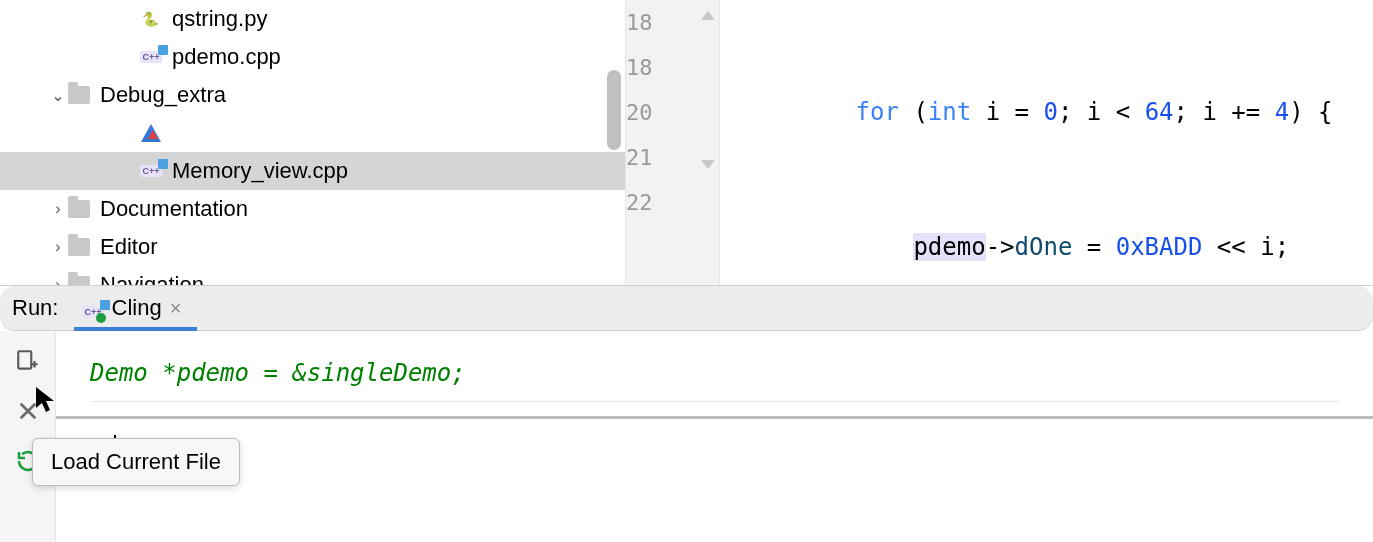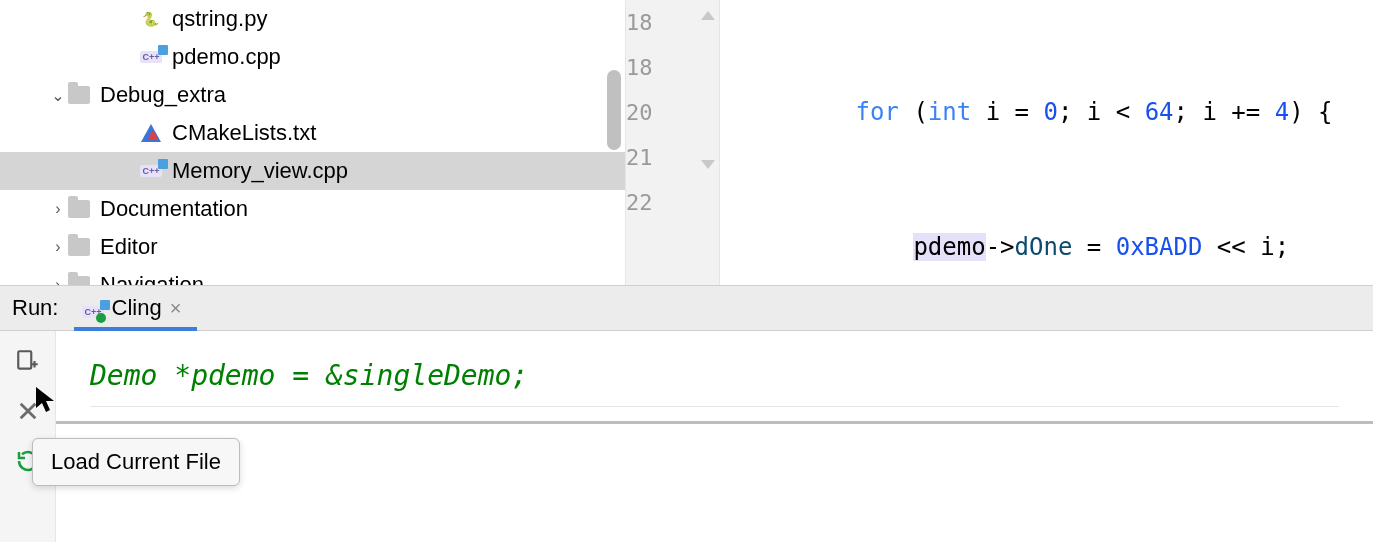--- a/index.html
+++ b/index.html
@@ -19,27 +19,27 @@
   .gutter-mark { position: absolute; right: 4px; width: 14px; height: 14px; }
   .gutter-mark.up { border-left: 7px solid transparent; border-right: 7px solid transparent; border-bottom: 9px solid #c8c8c8; top: 6px; }
   .gutter-mark.down { border-left: 7px solid transparent; border-right: 7px solid transparent; border-top: 9px solid #c8c8c8; bottom: 6px; }
   .editor { flex: 1; background: #fff; font-family: "Menlo","Consolas",monospace; font-size: 24px; line-height: 45px; white-space: pre; padding-left: 20px; overflow: hidden; }
   .code-line { height: 45px; }
   .kw { color: #3b82f6; }
   .num { color: #1750eb; }
   .field { color: #0c4a6e; }
   .hl { background: #e6e0f8; }
   .run-panel { flex: 1; display: flex; flex-direction: column; border-top: 1px solid #cfcfcf; }
-  .run-tabs { height: 45px; background: #ececec; border-bottom: 1px solid #cfcfcf; display: flex; align-items: center; padding-left: 12px; font-size: 22px; gap: 16px; }
+  .run-tabs { height: 45px; background: #ececec; border-bottom: 1px solid #cfcfcf; display: flex; align-items: center; padding-left: 12px; font-size: 22px; gap: 16px; border-radius: 15px; }
   .run-tabs .tab { display: flex; align-items: center; gap: 8px; height: 100%; position: relative; padding: 0 8px; }
   .run-tabs .tab.active::after { content: ""; position: absolute; left: 0; right: -8px; bottom: -1px; height: 4px; background: #3b7fdb; }
   .run-body { flex: 1; display: flex; }
   .run-toolbar { width: 56px; background: #f5f5f5; border-right: 1px solid #e5e5e5; display: flex; flex-direction: column; align-items: center; padding-top: 14px; gap: 18px; }
   .tb-btn { width: 32px; height: 32px; display: flex; align-items: center; justify-content: center; color: #6b6b6b; cursor: pointer; }
-  .run-console { flex: 1; background: #fff; position: relative; padding: 22px 34px; font-family: "Menlo","Consolas",monospace; font-size: 28px; }
+  .run-console { flex: 1; background: #fff; position: relative; padding: 22px 34px; font-family: "Menlo","Consolas",monospace; font-size: 24px; }
   .console-line { color: #008000; font-style: italic; padding: 6px 0 14px 0; border-bottom: 1px solid #e5e5e5; margin-bottom: 6px; }
   .console-divider { height: 3px; background: #bdbdbd; margin: 14px -34px; }
   .prompt { color: #1a9e3e; font-weight: bold; margin-right: 10px; }
   .caret { display: inline-block; width: 2px; height: 26px; background: #000; vertical-align: middle; }
   .tooltip { position: absolute; left: 32px; top: 438px; background: #f7f7f7; border: 1px solid #bcbcbc; border-radius: 6px; padding: 10px 18px; font-size: 22px; box-shadow: 0 2px 6px rgba(0,0,0,0.15); }
   .cursor { position: absolute; left: 34px; top: 386px; width: 22px; height: 28px; pointer-events: none; }
   .icon-folder { width: 22px; height: 18px; background: #c8c8c8; border-radius: 2px; position: relative; }
   .icon-folder::before { content: ""; position: absolute; top: -4px; left: 0; width: 10px; height: 5px; background: #c8c8c8; border-radius: 2px 2px 0 0; }
   .icon-py { font-size: 14px; font-weight: bold; }
   .icon-cpp { font-size: 9px; font-weight: bold; background: #e7e2f7; color: #6b5aa0; padding: 1px 2px; border-radius: 2px; position: relative; }
@@ -77,21 +77,20 @@
           <span class="icon">
               <span class="icon-folder"></span>
             </span>
           <span>Debug_extra</span>
         </div>
         <div class="tree-row" style="padding-left:120px">
           <span class="expand"></span>
           <span class="icon">
               <span class="icon-cmake"></span>
             </span>
-          <span>CMakeLists.txt</span>
         </div>
         <div class="tree-row selected" style="padding-left:120px">
           <span class="expand"></span>
           <span class="icon">
               <span class="icon-cpp">C++<span class="icon-cpp-blue"></span></span>
             </span>
           <span>Memory_view.cpp</span>
         </div>
         <div class="tree-row" style="padding-left:48px">
           <span class="expand">›</span>

